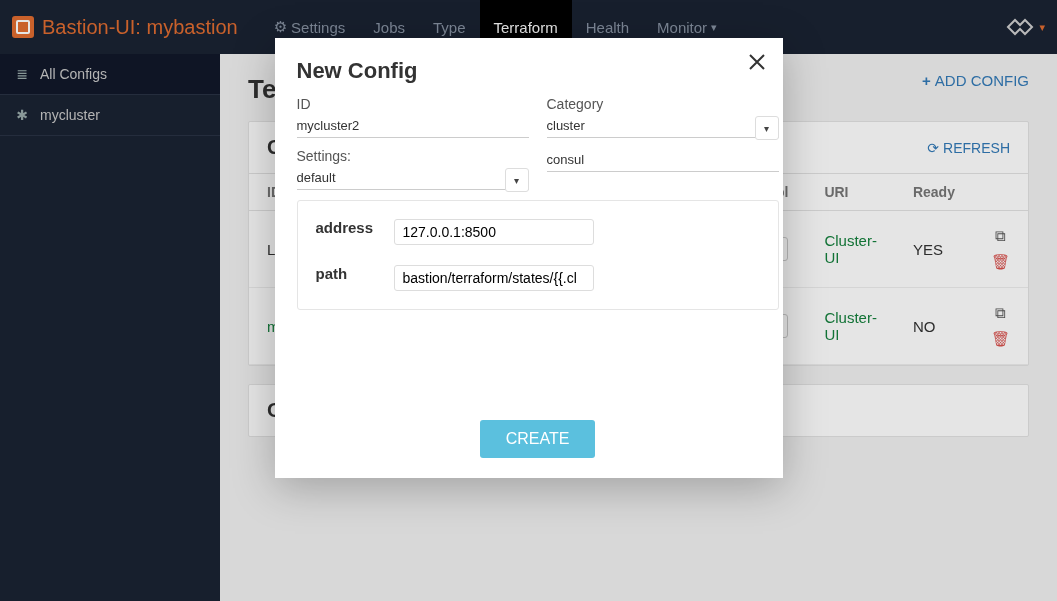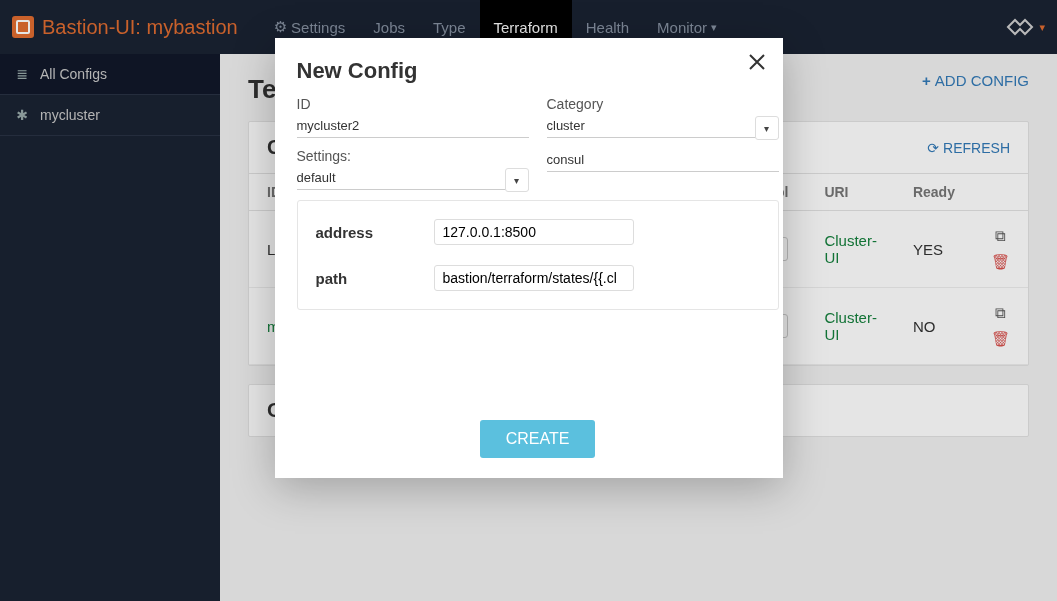--- a/index.html
+++ b/index.html
@@ -51,21 +51,21 @@
   
   .modal { position:absolute; top:38px; left:50%; transform:translateX(-50%); width:508px; background:#fff; box-shadow:0 10px 40px rgba(0,0,0,.25); z-index:10; padding:20px 4px 20px 22px; }
   .modal-close { position:absolute; top:14px; right:16px; cursor:pointer; }
   .modal h1 { font-size:22px; font-weight:700; color:#333; margin-bottom:12px; }
   .modal-row { display:flex; gap:18px; margin-bottom:10px; }
   .modal-field { flex:1; position:relative; }
   .modal-label { font-size:14px; color:#555; margin-bottom:2px; display:block; }
   .modal-input { width:100%; border:none; border-bottom:1px solid #ccc; font-size:13px; padding:4px 0; outline:none; color:#333; background:transparent; }
   .field-caret { position:absolute; right:0; top:20px; width:24px; height:24px; border:1px solid #ddd; border-radius:3px; display:flex; align-items:center; justify-content:center; font-size:10px; color:#444; cursor:pointer; background:#fff; }
   .modal-kv { border:1px solid #e5e5e5; border-radius:3px; padding:18px 18px; margin-top:8px; }
-  .kv-row { display:flex; align-items:center; margin-bottom:20px;gap:40px; }
+  .kv-row { display:flex; align-items:flex-start; margin-bottom:20px; }
   .kv-row:last-child { margin-bottom:0; }
   .kv-key { width:78px; font-size:15px; font-weight:700; color:#333; }
   .kv-val { border:1px solid #ddd; border-radius:3px; padding:4px 8px; font-size:14px; width:200px; outline:none; }
   .modal-footer { display:flex; justify-content:center; margin-top:110px; }
   .create-btn { background:#5bc0de; color:#fff; border:none; border-radius:3px; padding:10px 26px; font-size:16px; cursor:pointer; }
 </style>
 </head>
 <body>
 
 <div class="navbar">

